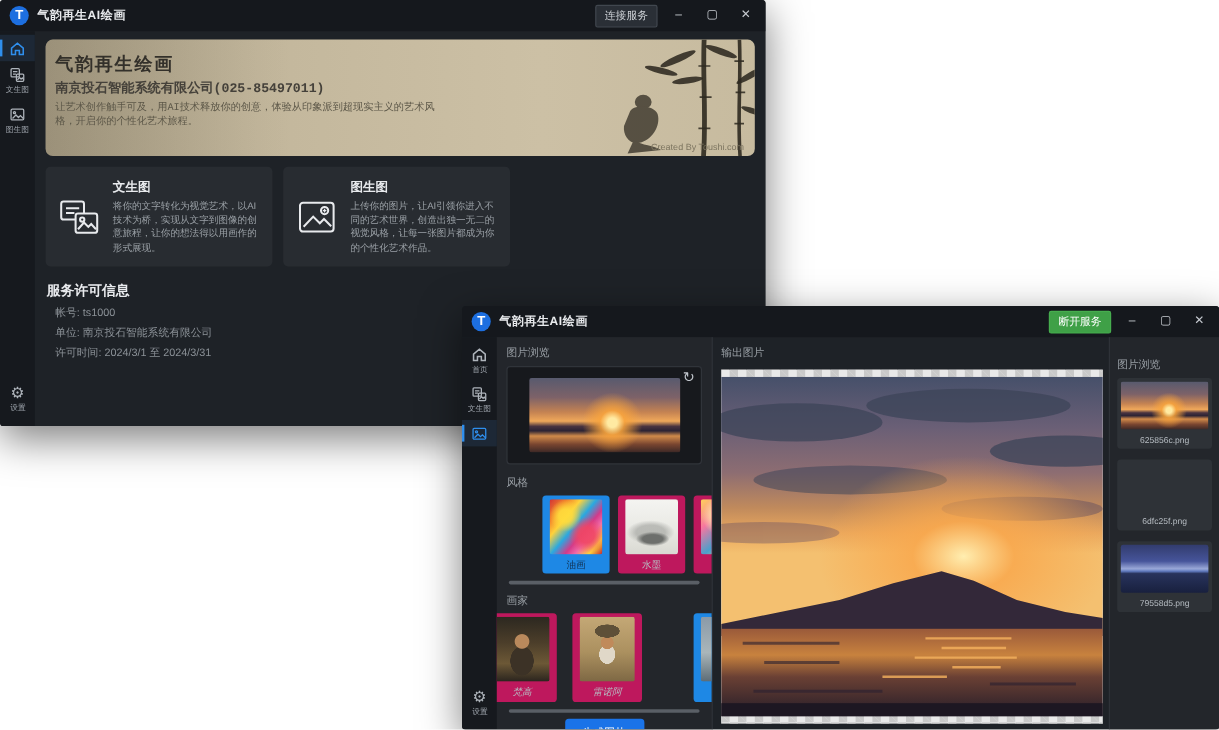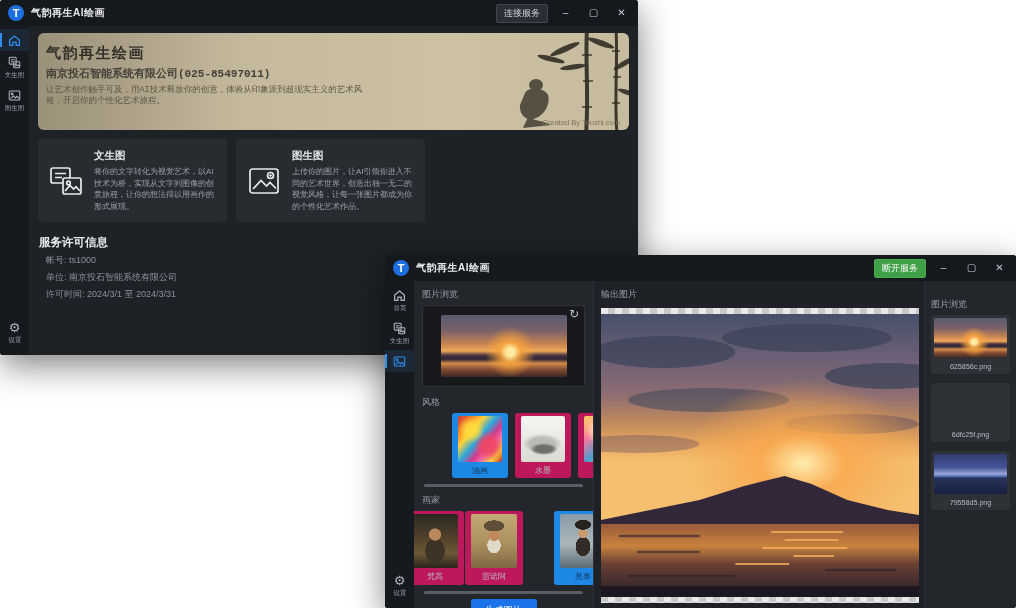--- a/index.html
+++ b/index.html
@@ -65,21 +65,21 @@
               position:relative;display:flex;align-items:center;justify-content:center;}
   .upload-img{width:126px;height:62px;border-radius:2px;}
   .refresh{position:absolute;top:1px;right:5px;color:#c0c5cb;font-size:12px;}
 
   .tile-row{display:flex;gap:7px;flex:none;}
   .tile{width:50px;flex:none;background:#be185d;border-radius:3px;padding:3px 3px 2px;text-align:center;}
   .tile.selected{background:#1e88e5;margin-left:30px;}
   .tile-img{width:44px;height:46px;border-radius:2px;margin:0 auto;}
   .tile-lbl{font-size:8px;color:#b6bcc2;margin-top:3px;}
   .tile.selected .tile-lbl{color:#123150;}
-  .painter-row{margin-left:-16px;gap:1px;}
+  .painter-row{margin-left:-16px;gap:13px;font-style:italic;}
   .painter-row .tile{width:52px;padding-bottom:3px;}
   .painter-row .tile-img{width:46px;height:54px;}
   .hscroll{height:3px;border-radius:2px;background:#5a5f66;margin:6px 2px 5px;flex:none;}
   .generate-btn{margin-top:auto;align-self:center;background:#1a73e8;color:#fff;font-size:9px;
                 padding:5px 15px;border-radius:3px;border:none;}
 
   .center-area{flex:1;display:flex;flex-direction:column;padding:5px 5px 5px 7px;min-width:0;}
   .checker{flex:1;margin-top:3px;position:relative;display:flex;align-items:center;
     background-color:#e9e9e9;
     background-image:linear-gradient(45deg,#c9c9c9 25%,transparent 25%,transparent 75%,#c9c9c9 75%),

